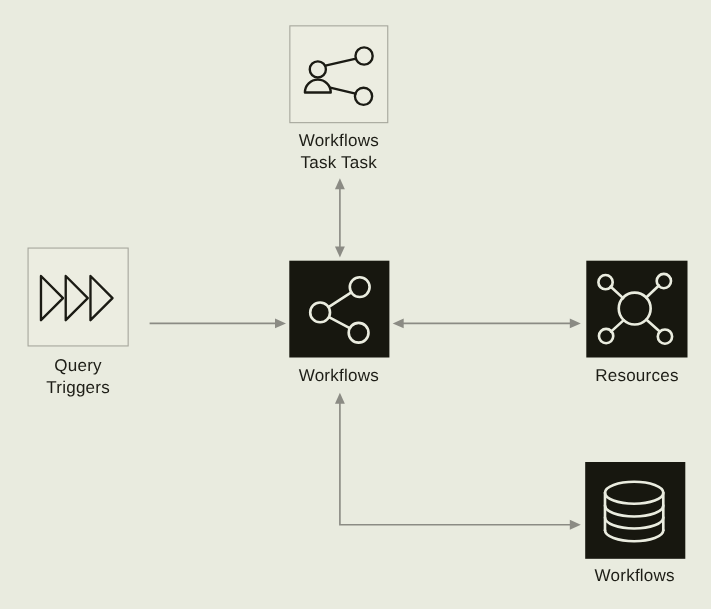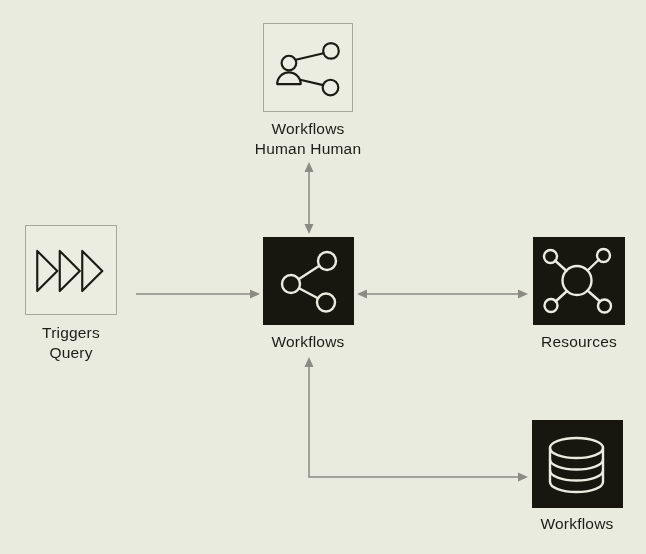--- a/index.html
+++ b/index.html
@@ -57,33 +57,33 @@
       <circle cx="25.5" cy="40" r="7.5"></circle>
       <path d="M 13.5 61.5 a 12 12 0 0 1 24 0 z"></path>
       <circle cx="68.5" cy="27.5" r="8"></circle>
       <circle cx="68" cy="65" r="8"></circle>
       <line x1="32.5" y1="36.5" x2="61" y2="30"></line>
       <line x1="37" y1="57" x2="60.5" y2="62.5"></line>
     </svg>
   </div>
   <div class="node-label" style="left:233px;top:119px;width:150px">
     <div>Workflows</div>
-    <div>Human Human</div>
+    <div>Task Task</div>
   </div>
 
   <div class="node light" style="left:25px;top:225px;width:92px;height:90px">
     <svg class="icon on-light" width="92" height="90" viewBox="0 0 92 90" xmlns="http://www.w3.org/2000/svg">
       <path d="M11.5 25.5 L32 46 L11.5 66.5 Z"></path>
       <path d="M34.5 25.5 L55 46 L34.5 66.5 Z"></path>
       <path d="M57.5 25.5 L78 46 L57.5 66.5 Z"></path>
     </svg>
   </div>
   <div class="node-label" style="left:11px;top:323px;width:120px">
+    <div>Query</div>
     <div>Triggers</div>
-    <div>Query</div>
   </div>
 
   <div class="node dark" style="left:263px;top:237px;width:91px;height:88px">
     <svg class="icon on-dark" width="91" height="88" viewBox="0 0 91 88" xmlns="http://www.w3.org/2000/svg">
       <circle cx="28" cy="47" r="9"></circle>
       <circle cx="64" cy="24" r="9"></circle>
       <circle cx="63" cy="65.5" r="9"></circle>
       <line x1="36" y1="42" x2="56" y2="29"></line>
       <line x1="36.5" y1="51.5" x2="54.5" y2="61"></line>
     </svg>

